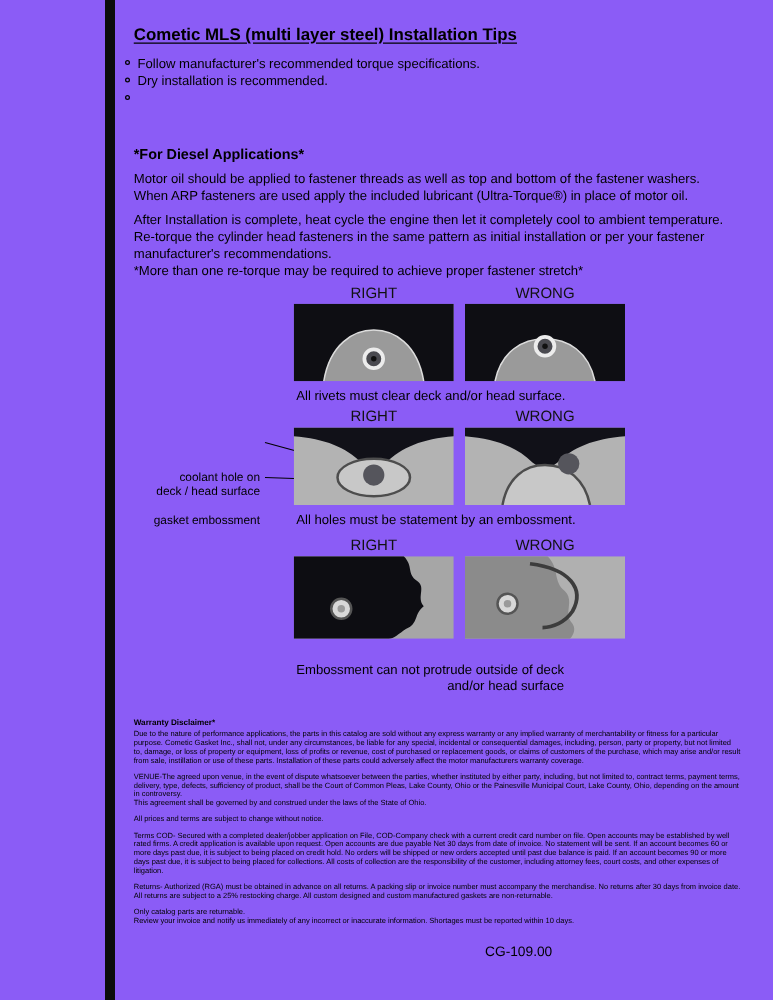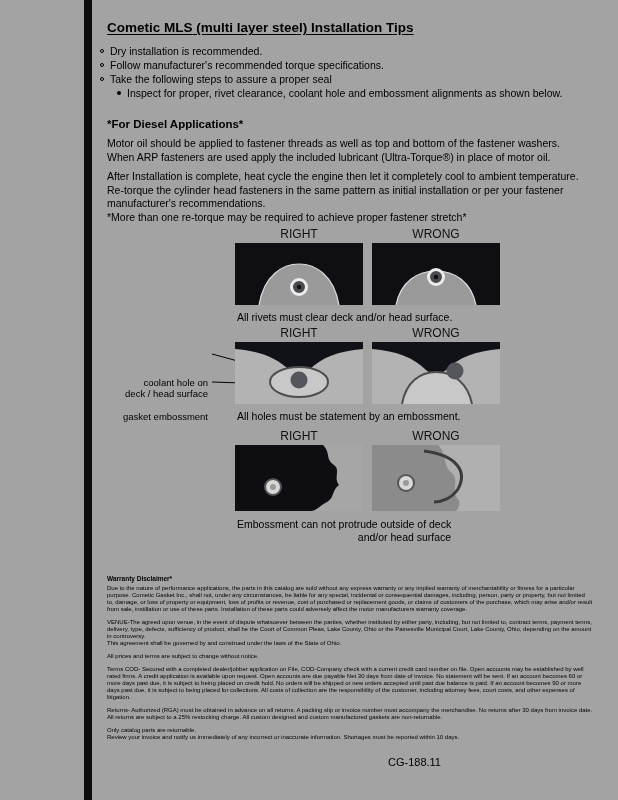--- a/index.html
+++ b/index.html
@@ -2,21 +2,21 @@
 <html><head>
 <meta charset="utf-8">
 <style>
   * { margin:0; padding:0; box-sizing:border-box; }
   html,body { background:#ffffff; }
   body {
     width:618px; height:800px;
     font-family:"Liberation Sans", sans-serif;
     color:#000;
   }
-  .page { position:relative; width:618px; height:800px; background:#a3a3a3; overflow:hidden; }
+  .page { position:relative; width:618px; height:800px; background:#8b5cf6; overflow:hidden; }
   .left-strip { position:absolute; left:84px; top:0; width:8px; height:800px; background:#0c0c0e; }
 
   .title {
     position:absolute; left:107px; top:20px;
     font-size:13.5px; font-weight:bold;
     text-decoration:underline; text-underline-offset:2px;
   }
 
   .bullets { position:absolute; left:100px; top:45px; width:480px; font-size:10.5px; line-height:13px; }
   .b-row { margin-bottom:1px; }
@@ -50,30 +50,27 @@
 </head>
 <body>
 
 <div class="page">
   <div class="left-strip"></div>
 
   <h1 class="title">Cometic MLS (multi layer steel) Installation Tips</h1>
 
   <div class="bullets">
     <div class="b-row">
+      <span class="o-dot"></span><span>Follow manufacturer's recommended torque specifications.</span>
+    </div>
+    <div class="b-row">
       <span class="o-dot"></span><span>Dry installation is recommended.</span>
     </div>
     <div class="b-row">
-      <span class="o-dot"></span><span>Follow manufacturer's recommended torque specifications.</span>
-    </div>
-    <div class="b-row">
-      <span class="o-dot"></span><span>Take the following steps to assure a proper seal</span>
-    </div>
-    <div class="b-row sub">
-      <span class="f-dot"></span><span>Inspect for proper, rivet clearance, coolant hole and embossment alignments as shown below.</span>
+      <span class="o-dot"></span>
     </div>
   </div>
 
   <h2 class="diesel-heading">*For Diesel Applications*</h2>
   <p class="para para2">After Installation is complete, heat cycle the engine then let it completely cool to ambient temperature. Re-torque the cylinder head fasteners in the same pattern as initial installation or per your fastener manufacturer's recommendations.</p>
   <p class="para para1">Motor oil should be applied to fastener threads as well as top and bottom of the fastener washers. When ARP fasteners are used apply the included lubricant (Ultra-Torque®) in place of motor oil.</p>
   <p class="note">*More than one re-torque may be required to achieve proper fastener stretch*</p>
 
   <div class="dg-label" style="left:235px; top:227px;">RIGHT</div>
   <div class="dg-label" style="left:372px; top:227px;">WRONG</div>
@@ -140,29 +137,29 @@
   </div>
   <div class="dg-box tall" style="left:372px; top:445px;">
     <svg viewBox="0 0 128 66">
       <rect width="128" height="66" fill="#b0b0b0"></rect>
       <path d="M0,0 H66 C76,10 70,20 80,28 C88,36 78,46 86,54 C90,60 84,66 84,66 H0 Z" fill="#8b8b8b"></path>
       <path d="M52,6 C84,10 96,26 86,44 C80,53 70,57 62,57" fill="none" stroke="#3c3c3c" stroke-width="3"></path>
       <circle cx="34" cy="38" r="8" fill="#d8d8d8" stroke="#555" stroke-width="2"></circle>
       <circle cx="34" cy="38" r="3" fill="#9a9a9a"></circle>
     </svg>
   </div>
-  <div class="dg-caption" style="top:518px;">Embossment can not protrude outside of deck
+  <div class="dg-caption" style="top:530px;">Embossment can not protrude outside of deck
 and/or head surface</div>
 
   <div class="disc-heading">Warranty Disclaimer*</div>
   <div class="disc-body">
     <p>Due to the nature of performance applications, the parts in this catalog are sold without any express warranty or any implied warranty of merchantability or fitness for a particular purpose.  Cometic Gasket Inc., shall not, under any circumstances, be liable for any special, incidental or consequential damages, including, person, party or property, but not limited to, damage, or loss of property or equipment, loss of profits or revenue, cost of purchased or replacement goods, or claims of customers of the purchase, which may arise and/or result from sale, instillation or use of these parts.  Installation of these parts could adversely affect the motor manufacturers warranty coverage.</p>
     <p>VENUE-The agreed upon venue, in the event of dispute whatsoever between the parties, whether instituted by either party, including, but not limited to, contract terms, payment terms, delivery, type, defects, sufficiency of product, shall be the Court of Common Pleas, Lake County, Ohio or the Painesville Municipal Court, Lake County, Ohio, depending on the amount in controversy.
 This agreement shall be governed by and construed under the laws of the State of Ohio.</p>
     <p>All prices and terms are subject to change without notice.</p>
     <p>Terms COD- Secured with a completed dealer/jobber application on File, COD-Company check with a current credit card number on file.  Open accounts may be established by well rated firms.  A credit application is available upon request.  Open accounts are due payable Net 30 days from date of invoice.  No statement will be sent.  If an account becomes 60 or more days past due, it is subject to being placed on credit hold.  No orders will be shipped or new orders accepted until past due balance is paid.  If an account becomes 90 or more days past due, it is subject to being placed for collections.  All costs of collection are the responsibility of the customer, including attorney fees, court costs, and other expenses of litigation.</p>
     <p>Returns- Authorized (RGA) must be obtained in advance on all returns.  A packing slip or invoice number must accompany the merchandise.  No returns after 30 days from invoice date.  All returns are subject to a 25% restocking charge.  All custom designed and custom manufactured gaskets are non-returnable.</p>
     <p>Only catalog parts are returnable.
 Review your invoice and notify us immediately of any incorrect or inaccurate information.  Shortages must be reported within 10 days.</p>
   </div>
 
-  <div class="footer">CG-188.11</div>
+  <div class="footer">CG-109.00</div>
 </div>
 
 </body></html>

